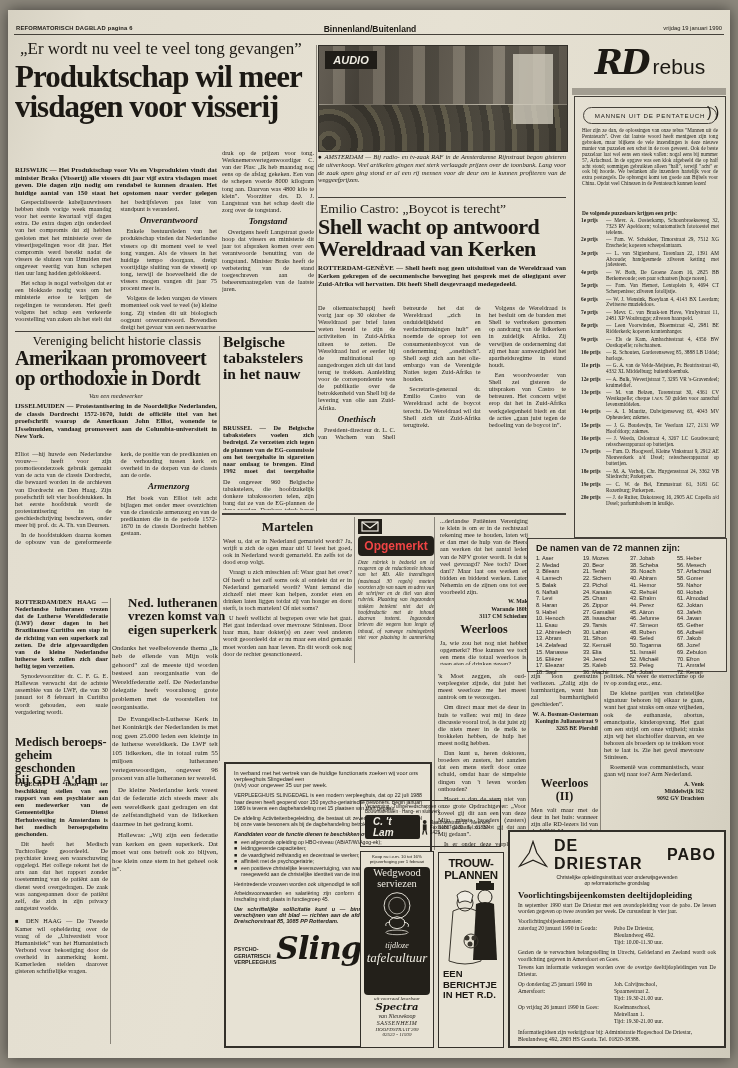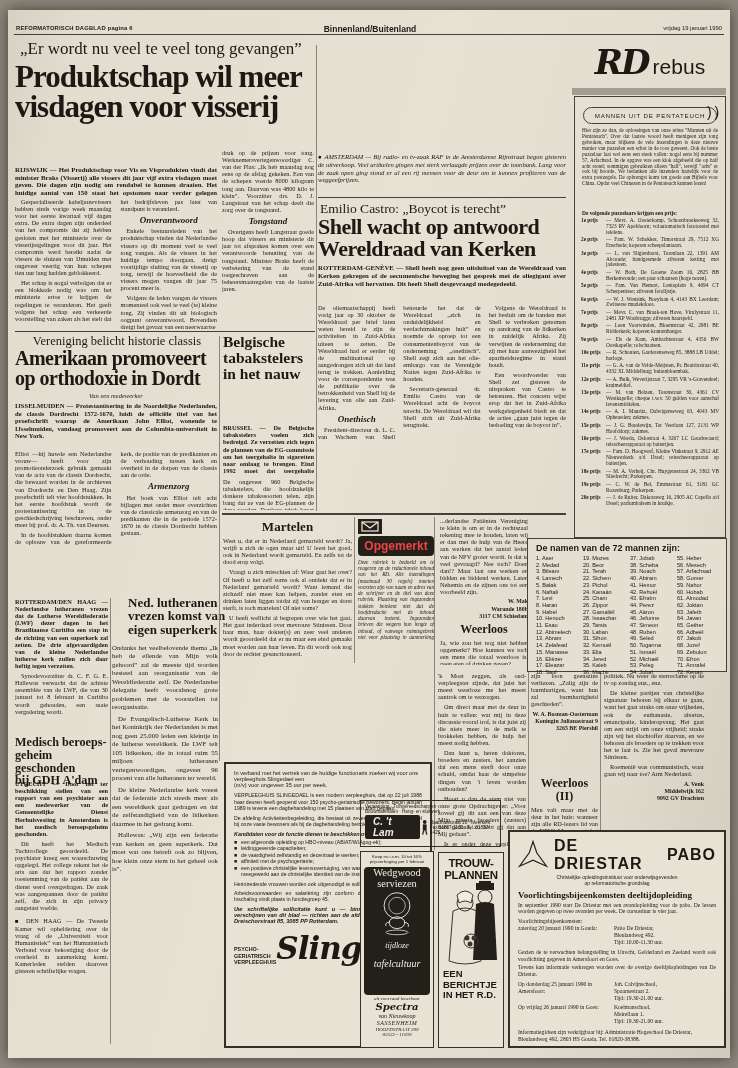--- a/index.html
+++ b/index.html
@@ -45,20 +45,26 @@
     <h4 class="sub">Onverantwoord</h4>
     <p>Enkele bestuursleden van het produktschap vinden dat Nederlandse vissers op dit moment veel te veel tong vangen. Als de vissers in het huidige tempo doorgaan, dreigt voortijdige sluiting van de visserij op tong, terwijl de hoeveelheid die de vissers mogen vangen dit jaar 75 procent meer is.</p>
     <p>Volgens de leden vangen de vissers momenteel ook veel te veel (te) kleine tong. Zij vinden dit uit biologisch oogpunt onverantwoord. Bovendien dreigt het gevaar van een neerwaartse</p>
   </div>
   <div class="abs jus bodytxt" style="left:222px;top:149px;width:92px;height:181px;">
     <p class="noind">druk op de prijzen voor tong. Werknemersvertegenwoordiger C. van der Plas: „Ik heb maandag nog eens op de afslag gekeken. Een van de schepen voerde 8000 kilogram tong aan. Daarvan was 4800 kilo te klein”. Voorzitter drs. D. J. Langstraat van het schap deelt die zorg over de tongstand.</p>
     <h4 class="sub">Tongstand</h4>
     <p>Overigens heeft Langstraat goede hoop dat vissers en ministerie dit jaar tot afspraken komen over een verantwoorde benutting van de tongstand. Minister Braks heeft de verbetering van de stand toegeschreven aan de beheersmaatregelen van de laatste jaren.</p>
   </div>
 
+  <div class="abs" style="left:318px;top:45px;width:248px;height:105px;background:linear-gradient(100deg,#a8a295 0%,#6d675c 18%,#8d8779 45%,#bdb7a8 70%,#7c7669 100%);border:1px solid #33302a;overflow:hidden;">
+    <div class="abs" style="left:0;top:0;width:100%;height:58px;background:repeating-linear-gradient(90deg,#4d473e 0 14px,#716a5e 14px 26px,#37332c 26px 40px);opacity:.75;"></div>
+    <div class="abs" style="left:6px;top:5px;width:52px;height:18px;background:#201d18;color:#efece2;font-family:'Liberation Sans',sans-serif;font-weight:bold;font-style:italic;font-size:11px;text-align:center;line-height:18px;">AUDIO</div>
+    <div class="abs" style="left:0;bottom:0;width:100%;height:46px;background:repeating-radial-gradient(circle at 10px 38px,#2c2922 0 7px,#55503f 7px 12px,#3a362d 12px 22px);opacity:.85;"></div>
+    <div class="abs" style="right:14px;top:8px;width:40px;height:70px;background:#cfcabb;opacity:.8;"></div>
+  </div>
   <div class="abs jus" style="left:318px;top:153px;width:248px;height:40px;font-size:6.6px;font-style:italic;line-height:1.18;">● AMSTERDAM — Bij radio- en tv-zaak RAF in de Amsterdamse Rijnstraat begon gisteren de uitverkoop. Veel artikelen gingen met sterk verlaagde prijzen over de toonbank. Lang voor de zaak open ging stond er al een rij mensen voor de deur om te kunnen profiteren van de weggeefprijzen.</div>
 
   <div class="rule" style="left:318px;top:197px;width:248px;"></div>
   <div class="abs" style="left:320px;top:201px;font-size:13.5px;">Emilio Castro: „Boycot is terecht”</div>
   <div class="abs pre" style="left:318px;top:216px;width:248px;font-size:22px;font-weight:bold;line-height:.98;letter-spacing:-.5px;">Shell wacht op antwoord
 Wereldraad van Kerken</div>
   <div class="abs jus" style="left:318px;top:264px;width:248px;height:38px;font-size:6.8px;font-weight:bold;line-height:1.15;">ROTTERDAM-GENÈVE — Shell heeft nog geen uitsluitsel van de Wereldraad van Kerken gekregen of de oecumenische beweging het gesprek met de oliegigant over Zuid-Afrika wil hervatten. Dit heeft Shell desgevraagd medegedeeld.</div>
   <div class="abs jus cols3 bodytxt" style="left:318px;top:304px;width:248px;height:206px;">
     <p class="noind">De oliemaatschappij heeft vorig jaar op 30 oktober de Wereldraad per brief laten weten bereid te zijn de activiteiten in Zuid-Afrika uiteen te zetten. De Wereldraad had er eerder bij de multinational op aangedrongen zich uit dat land terug te trekken. Aanleiding voor de correspondentie was de publikatie over de betrokkenheid van Shell bij de levering van olie aan Zuid-Afrika.</p>
     <h4 class="sub">Onethisch</h4>
@@ -395,21 +401,21 @@
       <div style="font-size:10.5px;font-family:'Liberation Serif',serif;">serviezen</div>
       <svg viewBox="0 0 60 52" width="56" height="48">
         <circle cx="30" cy="18" r="14" fill="none" stroke="#efece2" stroke-width="1"></circle>
         <circle cx="30" cy="18" r="9" fill="none" stroke="#efece2" stroke-width=".7"></circle>
         <path d="M22 34 q8 -8 16 0 q2 8 -8 9 q-10 -1 -8 -9" fill="none" stroke="#efece2" stroke-width="1"></path>
         <path d="M38 36 q6 1 4 5" fill="none" stroke="#efece2" stroke-width="1"></path>
         <path d="M22 36 q-5 0 -4 4" fill="none" stroke="#efece2" stroke-width="1"></path>
         <ellipse cx="30" cy="47" rx="12" ry="2.5" fill="none" stroke="#efece2" stroke-width=".8"></ellipse>
       </svg>
       <div style="font-size:8px;font-style:italic;font-family:'Liberation Serif',serif;">tijdloze</div>
-      <div style="font-size:10px;font-style:italic;font-family:'Liberation Serif',serif;margin-top:8px;">tafelcultuur</div>
+      <div style="font-size:13px;font-style:italic;font-family:'Liberation Serif',serif;">tafelcultuur</div>
     </div>
     <div style="text-align:center;font-style:italic;line-height:1.15;">
       <div style="font-size:5px;">uit voorraad leverbaar</div>
       <div style="font-size:10px;font-family:'DejaVu Serif',serif;font-weight:bold;">Spectra</div>
       <div style="font-size:6px;">van Nieuwkoop</div>
       <div style="font-size:6px;letter-spacing:.5px;">SASSENHEIM</div>
       <div style="font-size:5px;">HOOFDSTRAAT 209</div>
       <div style="font-size:5px;">02522 - 11939</div>
     </div>
   </div>

